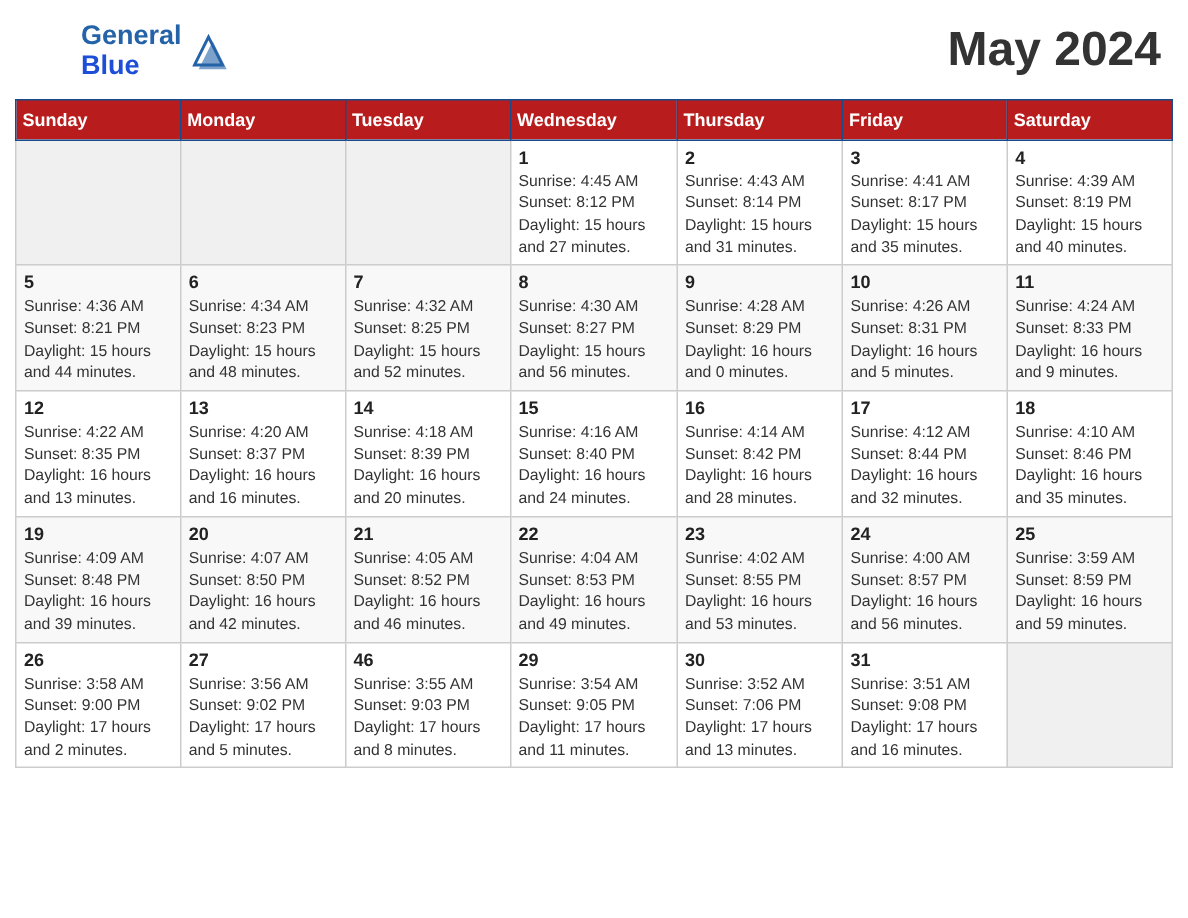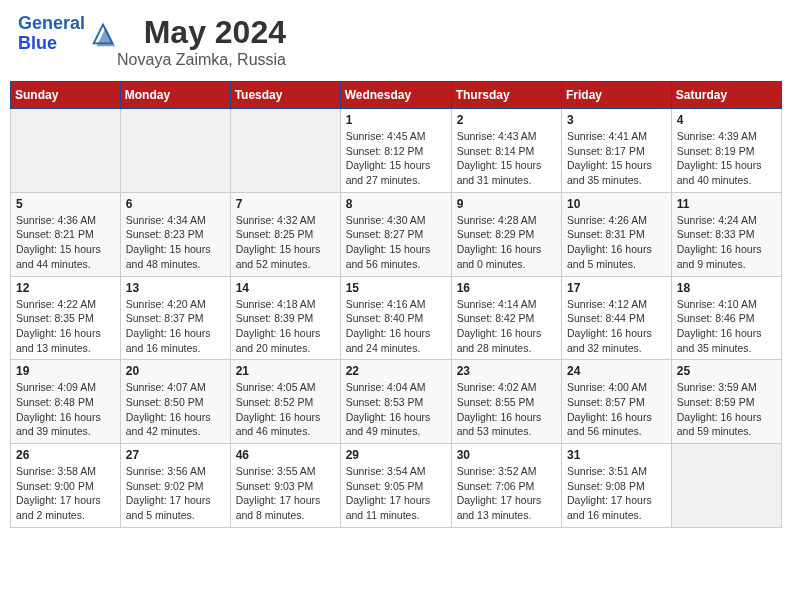--- a/index.html
+++ b/index.html
@@ -5,23 +5,25 @@
     * { box-sizing: border-box; margin: 0; padding: 0; }
     body {
       font-family: Arial, sans-serif;
       background: #fff;
       width: 792px;
       min-height: 612px;
       padding: 10px;
     }
     .header {
       display: flex;
+      justify-content: space-between;
       align-items: flex-start;
       margin-bottom: 8px;
       padding: 4px 8px;
+      margin-left: 36px;
     }
     .logo {
       display: flex;
       align-items: center;
     }
     .logo-text {
       font-size: 18px;
       font-weight: bold;
       color: #1a1a2e;
       line-height: 1.1;
@@ -97,21 +99,20 @@
         <span style="color:#1d4ed8">Blue</span>
       </div>
     </div>
     <svg class="logo-icon" viewBox="0 0 30 30" xmlns="http://www.w3.org/2000/svg">
       <polygon points="5,25 15,5 25,25" fill="none" stroke="#2563a8" stroke-width="2"></polygon>
       <polygon points="8,28 18,8 28,28" fill="#2563a8" opacity="0.6"></polygon>
     </svg>
   </div>
   <div class="title-block">
     <div class="month-year">May 2024</div>
-    <div class="location">Novaya Zaimka, Russia</div>
   </div>
 </div>
 
 <table class="calendar">
   <thead>
     <tr>
     <th>Sunday</th>
         <th>Monday</th>
         <th>Tuesday</th>
         <th>Wednesday</th>

